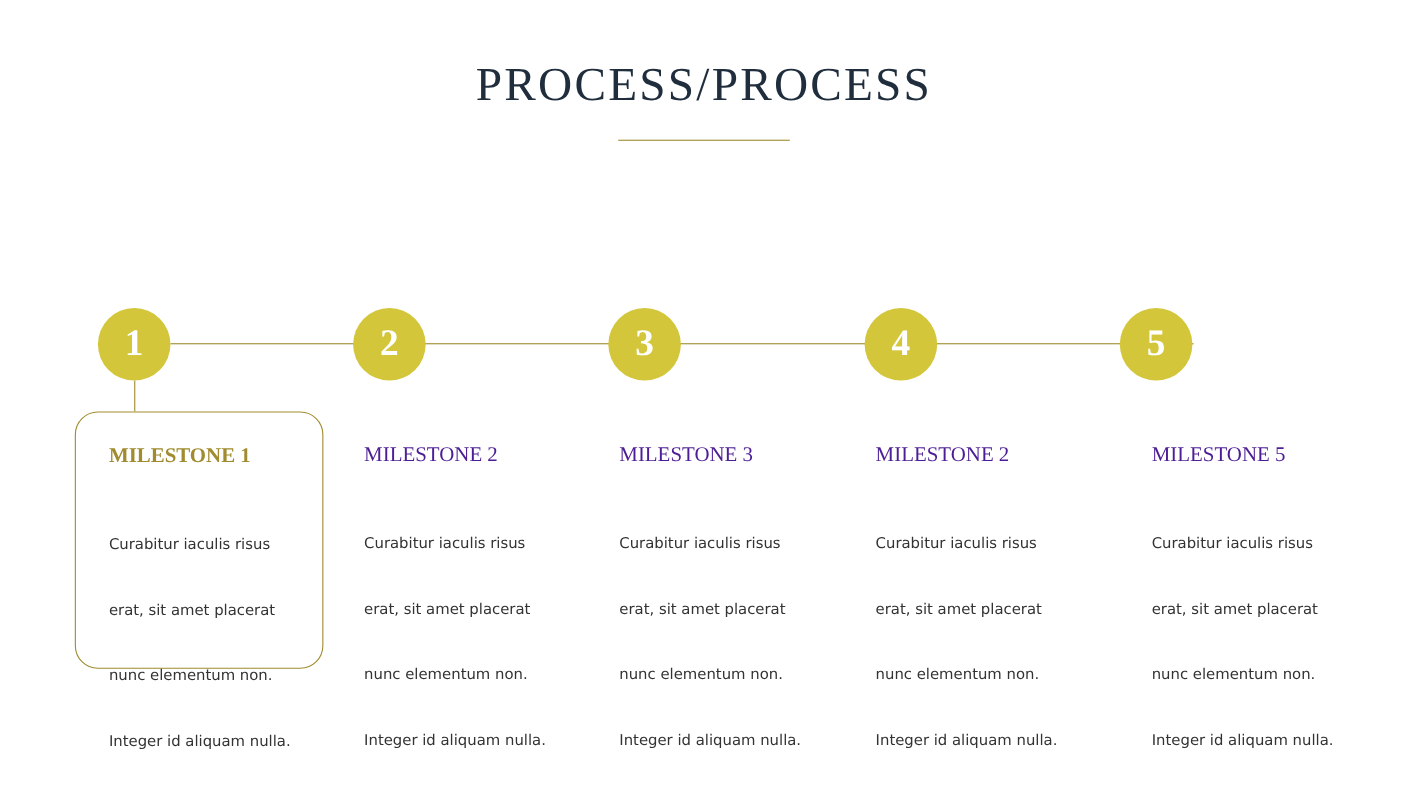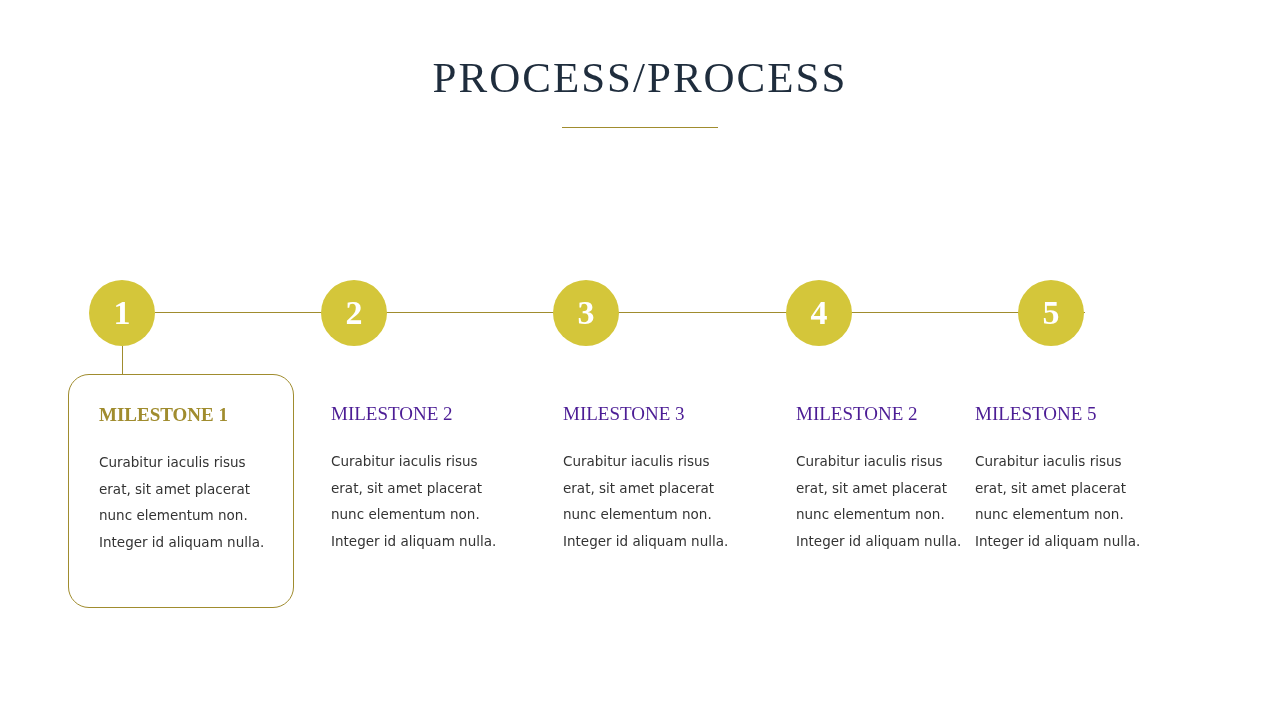--- a/index.html
+++ b/index.html
@@ -25,21 +25,21 @@
   .card-title {
     position: absolute; left: 30px; top: 29px; white-space: nowrap;
     font-family: "Liberation Serif", "DejaVu Serif", serif; font-size: 19px; color: #4c1d95;
   }
   .card.active .card-title { color: #a08c2e; font-weight: bold; }
   .card-body {
     position: absolute; left: 30px; top: 74px; width: 190px;
     font-family: "DejaVu Sans", "Liberation Sans", sans-serif; font-size: 13.5px;
     line-height: 26.7px; color: #333;
   }
-  .card-body span { display: block; white-space: nowrap; }
+  .card-body span { display: block; white-space: nowrap; margin-top: 33px; }
 </style>
 </head>
 <body>
 
 <div class="title">PROCESS/PROCESS</div>
 <div class="title-rule"></div>
 <div class="track"></div>
 
 <div class="circle" style="left:89px">1</div>
 <div class="circle" style="left:321px">2</div>
@@ -82,21 +82,21 @@
 <div class="card" style="left:766px">
   <div class="card-title">MILESTONE 2</div>
   <div class="card-body">
     <span>Curabitur iaculis risus</span>
     <span>erat, sit amet placerat</span>
     <span>nunc elementum non.</span>
     <span>Integer id aliquam nulla.</span>
   </div>
 </div>
 
-<div class="card" style="left:945px">
+<div class="card" style="left:1017px">
   <div class="card-title">MILESTONE 5</div>
   <div class="card-body">
     <span>Curabitur iaculis risus</span>
     <span>erat, sit amet placerat</span>
     <span>nunc elementum non.</span>
     <span>Integer id aliquam nulla.</span>
   </div>
 </div>
 
 </body></html>

